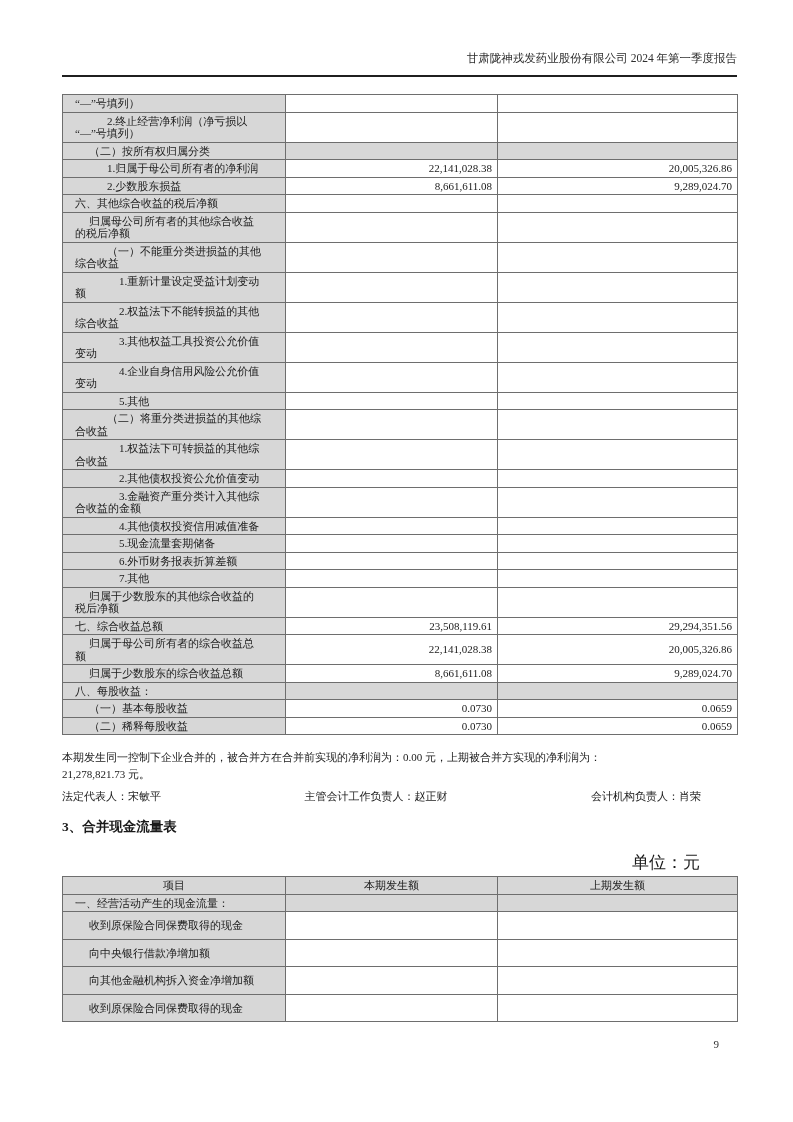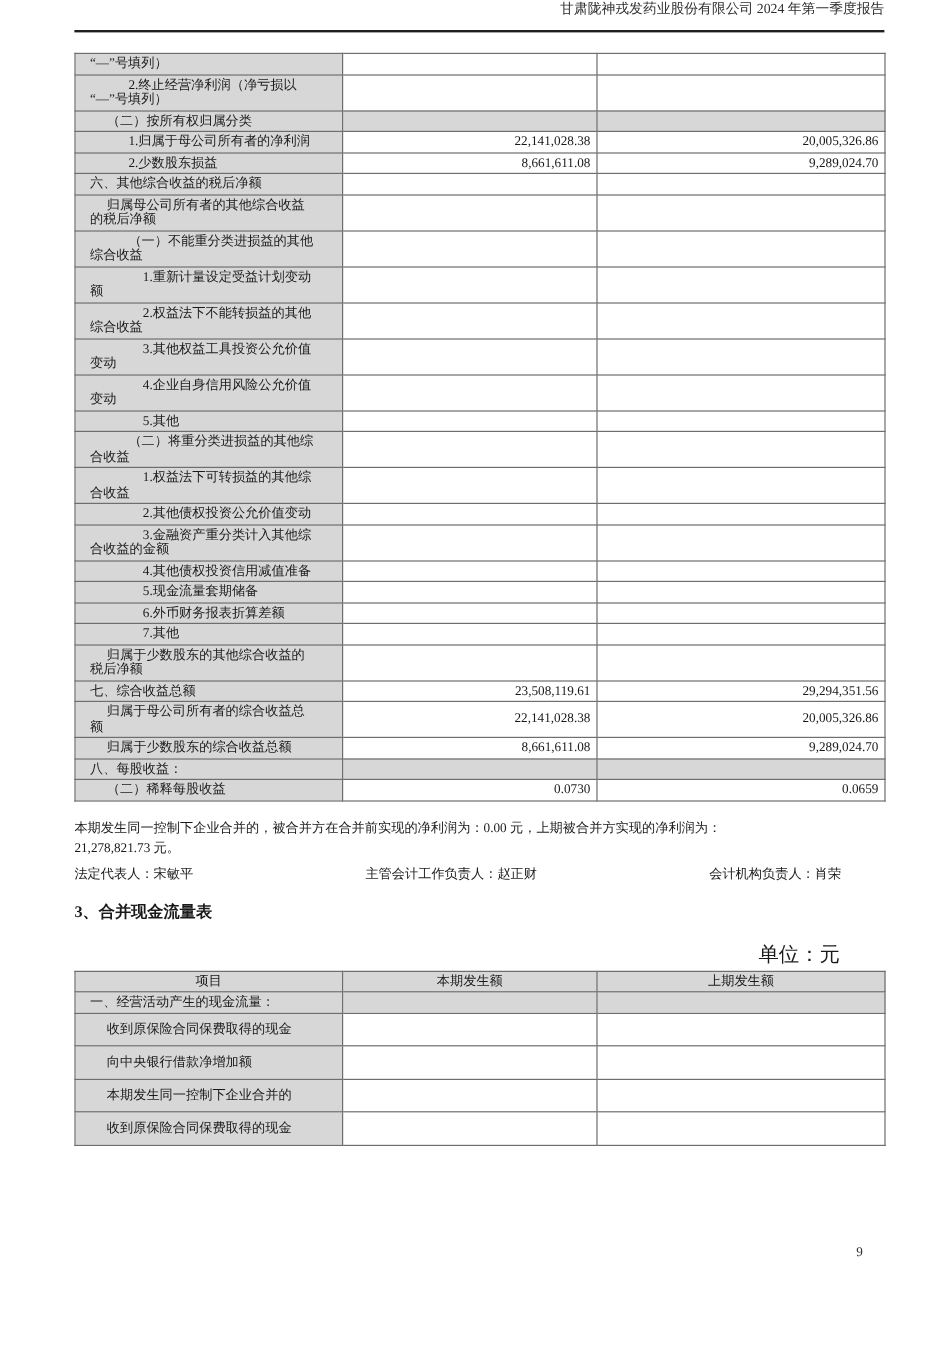--- a/index.html
+++ b/index.html
@@ -11,20 +11,21 @@
   .page{
     position:relative;
     width:793px;height:1122px;
     background:#ffffff;
     color:#1a1a1a;
     font-family:"Liberation Serif","DejaVu Serif",serif;
     overflow:hidden;
   }
   .content{margin:0 56px 0 62px;width:675px;}
   .report-header{
+    padding-top:50px;
     text-align:right;
     font-size:11.5px;
     line-height:16px;
     color:#2e2e2e;
   }
   .header-rule{margin-top:9px;height:2px;background:var(--rule-color);}
   table.fin-table{
     border-collapse:collapse;
     table-layout:fixed;
     width:675px;
@@ -290,20 +291,27 @@
           </tr>
           <tr class="shaded">
             <td class="item">
               <div class="item-text ind0">八、每股收益：</div>
             </td>
             <td class="val"></td>
             <td class="val"></td>
           </tr>
           <tr>
             <td class="item">
+              <div class="item-text ind1">（一）基本每股收益</div>
+            </td>
+            <td class="val">0.0730</td>
+            <td class="val">0.0659</td>
+          </tr>
+          <tr>
+            <td class="item">
               <div class="item-text ind1">（二）稀释每股收益</div>
             </td>
             <td class="val">0.0730</td>
             <td class="val">0.0659</td>
           </tr>
         </tbody>
     </table>
 
     <div class="note">本期发生同一控制下企业合并的，被合并方在合并前实现的净利润为：0.00 元，上期被合并方实现的净利润为：
 21,278,821.73 元。</div>
@@ -348,21 +356,21 @@
           </tr>
           <tr>
             <td class="item tall">
               <div class="item-text ind1">向中央银行借款净增加额</div>
             </td>
             <td class="val tall"></td>
             <td class="val tall"></td>
           </tr>
           <tr>
             <td class="item tall">
-              <div class="item-text ind1">本期发生同一控制下企业合并的</div>
+              <div class="item-text ind1">向其他金融机构拆入资金净增加额</div>
             </td>
             <td class="val tall"></td>
             <td class="val tall"></td>
           </tr>
           <tr>
             <td class="item tall">
               <div class="item-text ind1">收到原保险合同保费取得的现金</div>
             </td>
             <td class="val tall"></td>
             <td class="val tall"></td>

